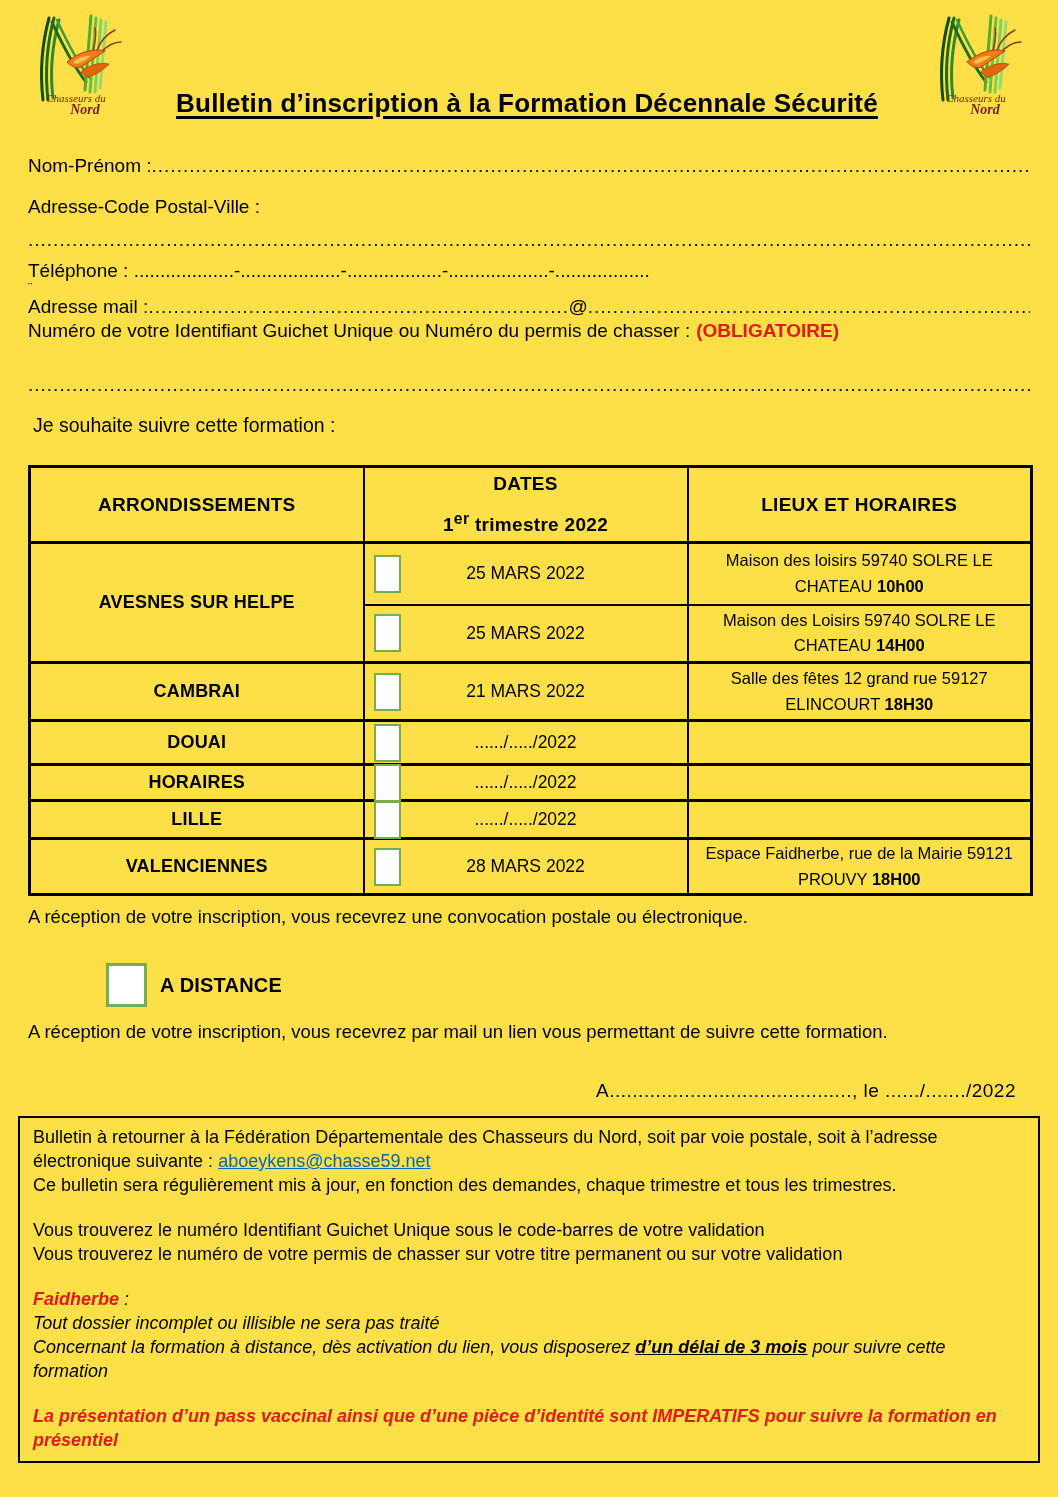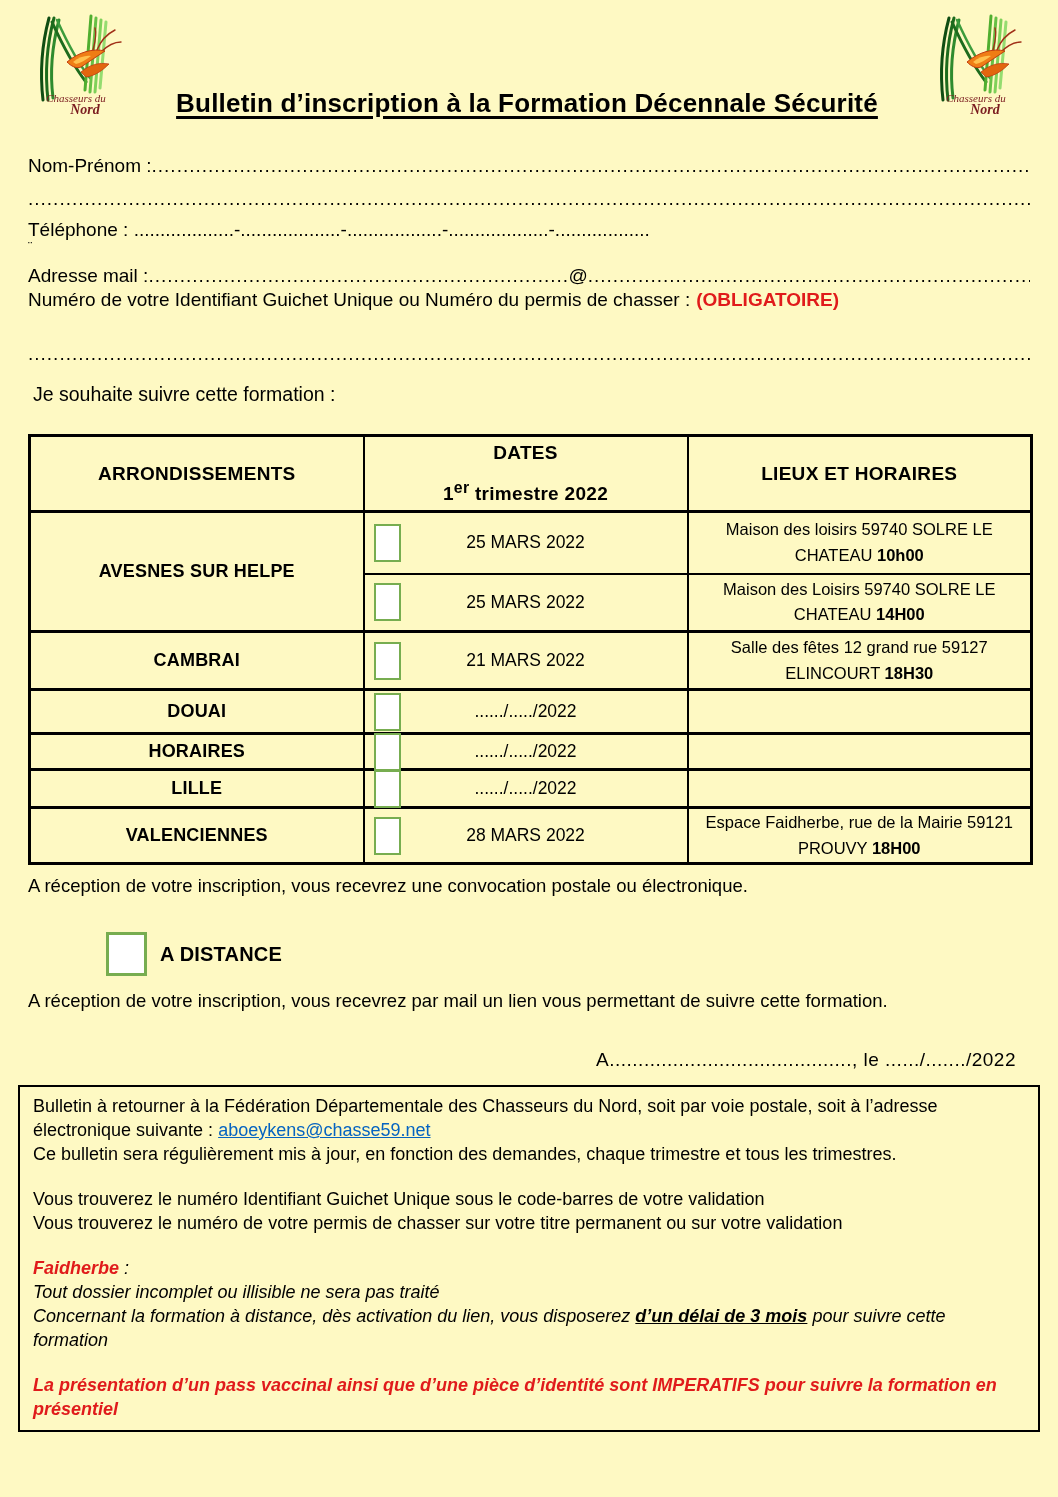--- a/index.html
+++ b/index.html
@@ -1,18 +1,18 @@
 <!DOCTYPE html>
 <html><head>
 <meta charset="utf-8">
 <style>
   * { box-sizing: border-box; }
   html,body { margin:0; padding:0; background:#e8e8e8; }
   .page {
-    width:1058px; height:1497px; margin:0 auto; background:#fef9c3;
+    width:1058px; height:1497px; margin:0 auto; background:#fde047;
     font-family:"Liberation Sans", sans-serif; color:#000;
     position:relative; padding:0 28px; overflow:hidden;
   }
   
   .top { position:relative; height:140px; }
   .logo { position:absolute; top:12px; width:94px; height:104px; }
   .logo-left { left:2px; }
   .logo-right { right:6px; }
   .doc-title {
     position:absolute; top:88px; left:0; right:4px; margin:0;
@@ -23,21 +23,21 @@
   
   .fline { font-size:19px; line-height:24px; white-space:nowrap; overflow:hidden; display:flex; }
   .fline .lbl { flex:0 0 auto; }
   .dotfill { flex:1 1 auto; overflow:hidden; white-space:nowrap; letter-spacing:1px; }
   .dotline { font-size:19px; line-height:20px; white-space:nowrap; overflow:hidden; letter-spacing:1px; }
   .m-nom { margin-top:14px; }
   .m-adresse { margin-top:17px; }
   .m-dot1 { margin-top:11px; }
   .m-tel { margin-top:9px; }
   .stray { font-size:13px; line-height:10px; height:10px; overflow:hidden; }
-  .m-mail { margin-top:12px; }
+  .m-mail { margin-top:2px; }
   .mail-d1 { flex:0 0 420px; overflow:hidden; white-space:nowrap; letter-spacing:1px; }
   .m-numero { margin-top:0px; }
   .req { color:#e01b1b; font-weight:bold; margin-left:6px; }
   .m-dot2 { margin-top:32px; }
   .m-souhait { margin-top:19px; font-size:19.5px; padding-left:5px; }
   
   .cbrow { display:flex; align-items:center; margin-top:9px; margin-left:64px; height:48px; }
   .cbrow.distance { margin-top:34px; height:46px;padding-left:14px; }
   .cbx { width:41px; height:44px; border:3px solid #77ad50; background:#fff; flex:0 0 auto; cursor:pointer; }
   .cbrow .cb-label { font-size:20px; font-weight:bold; margin-left:13px; letter-spacing:0.2px; }
@@ -123,20 +123,23 @@
       <text x="45" y="90" text-anchor="middle" font-family="Liberation Serif, serif" font-style="italic" font-size="11" fill="#7b1d20">Chasseurs du</text>
       <text x="54" y="102" text-anchor="middle" font-family="Liberation Serif, serif" font-style="italic" font-weight="bold" font-size="14" fill="#7b1d20">Nord</text>
     </svg>
   </div>
 
   <div class="fline m-nom">
     <span class="lbl">Nom-Prénom :</span>
       <span class="dotfill">..........................................................................................................................................................................................................</span>
   </div>
 
+  <div class="fline m-adresse">
+    <span class="lbl">Adresse-Code Postal-Ville :</span>
+  </div>
 
   <div class="dotline m-dot1">..................................................................................................................................................................................................................................</div>
 
   <div class="fline m-tel">
     <span class="lbl">Téléphone :</span>&nbsp;<span>...................-...................-..................-...................-..................</span>
   </div>
   <div class="stray">¨</div>
 
   <div class="fline m-mail">
     <span class="lbl">Adresse mail :</span>

